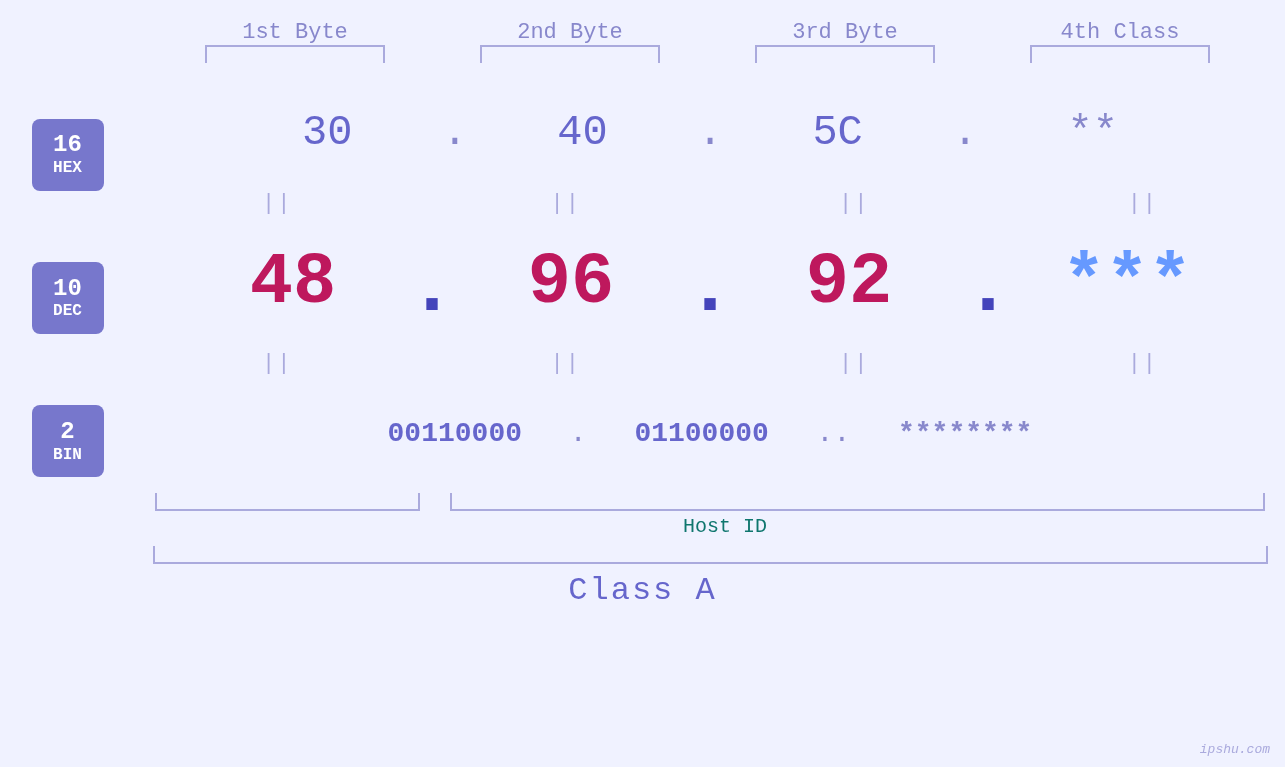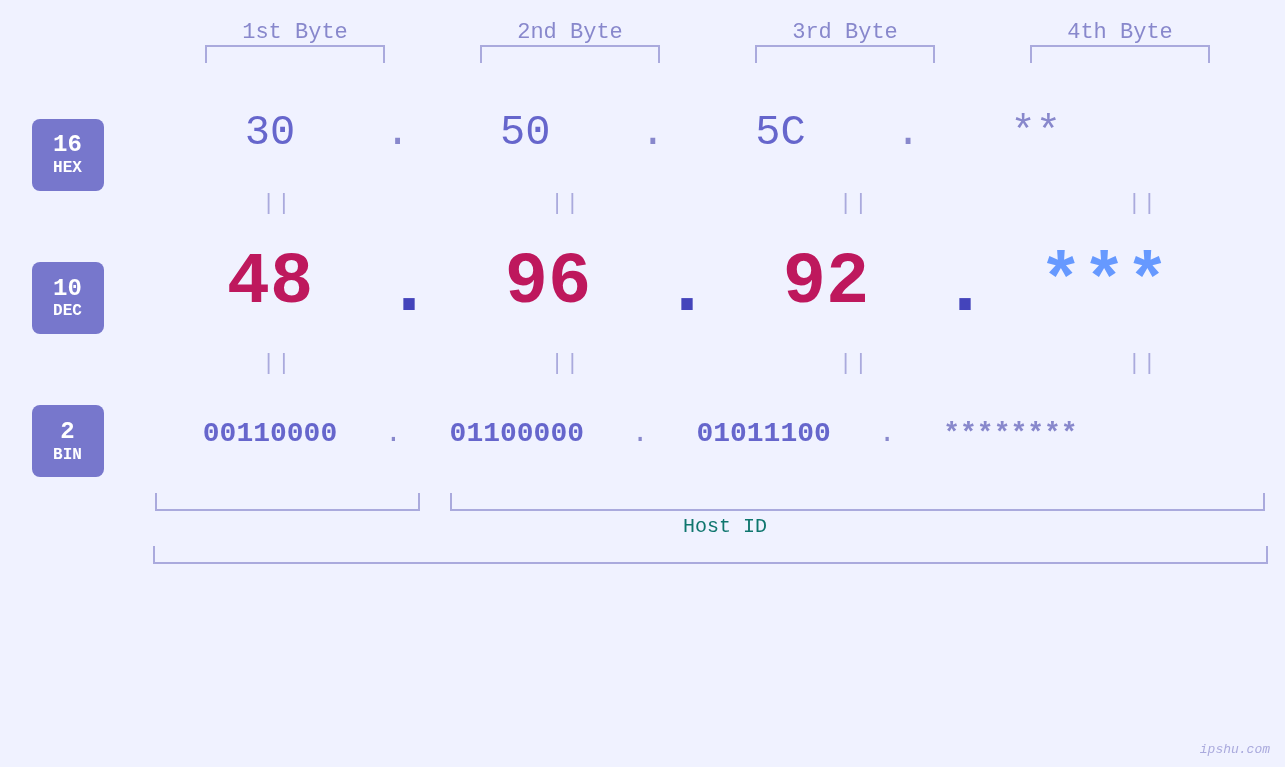--- a/index.html
+++ b/index.html
@@ -95,21 +95,21 @@
     
     .data-section {
       flex: 1;
       display: flex;
       flex-direction: column;
     }
 
     .data-row {
       display: flex;
       align-items: center;
-      justify-content: flex-start;
+      justify-content: center;
       padding: 0 20px;
       height: 110px;
     }
 
     .byte-cell {
       width: 230px;
       text-align: center;
       display: flex;
       align-items: center;
       justify-content: center;
@@ -212,21 +212,21 @@
     </div>
     <div class="byte-header">
       <div>2nd Byte</div>
       <div class="bracket-top"></div>
     </div>
     <div class="byte-header">
       <div>3rd Byte</div>
       <div class="bracket-top"></div>
     </div>
     <div class="byte-header">
-      <div>4th Byte</div>
+      <div>4th Class</div>
       <div class="bracket-top"></div>
     </div>
   </div>
 
   <div class="main-area">
 
     <div class="base-labels">
       <div class="base-badge">
         <span class="base-number">16</span>
         <span class="base-label">HEX</span>
@@ -242,21 +242,21 @@
     </div>
 
     <div class="data-section">
 
       <div class="data-row">
         <div class="byte-cell">
           <span class="byte-value hex-value">30</span>
         </div>
         <span class="dot-hex">.</span>
         <div class="byte-cell">
-          <span class="byte-value hex-value">50</span>
+          <span class="byte-value hex-value">40</span>
         </div>
         <span class="dot-hex">.</span>
         <div class="byte-cell">
           <span class="byte-value hex-value">5C</span>
         </div>
         <span class="dot-hex">.</span>
         <div class="byte-cell">
           <span class="byte-value hex-value masked">**</span>
         </div>
       </div>
@@ -301,23 +301,20 @@
 
       <div class="data-row">
         <div class="byte-cell">
           <span class="byte-value bin-value">00110000</span>
         </div>
         <span class="dot-bin">.</span>
         <div class="byte-cell">
           <span class="byte-value bin-value">01100000</span>
         </div>
         <span class="dot-bin">.</span>
-        <div class="byte-cell">
-          <span class="byte-value bin-value">01011100</span>
-        </div>
         <span class="dot-bin">.</span>
         <div class="byte-cell">
           <span class="byte-value bin-value masked">********</span>
         </div>
       </div>
 
       <div style="display:flex; margin: 5px 20px 0 20px; gap:0;">
 
         <div style="width:265px; height:18px; border-bottom:2px solid #aaaadd; border-left:2px solid #aaaadd; border-right:2px solid #aaaadd;"></div>
 
@@ -329,16 +326,19 @@
       <div style="display:flex; margin: 4px 20px 0 20px; gap:0;">
         <div style="width:30px;"></div>
         <div style="flex:1; text-align:center; color:#0f766e; font-size:20px;">Host ID</div>
       </div>
 
     </div>
   </div>
 
   <div style="width:1115px; margin-left:135px; height:18px; border-bottom:2px solid #aaaadd; border-left:2px solid #aaaadd; border-right:2px solid #aaaadd; margin-top:8px;"></div>
 
+  <div class="class-label-row" style="margin-top:8px;">
+    <span class="class-label">Class A</span>
+  </div>
 
   <div class="watermark">ipshu.com</div>
 
 </div>
 
 </body></html>

